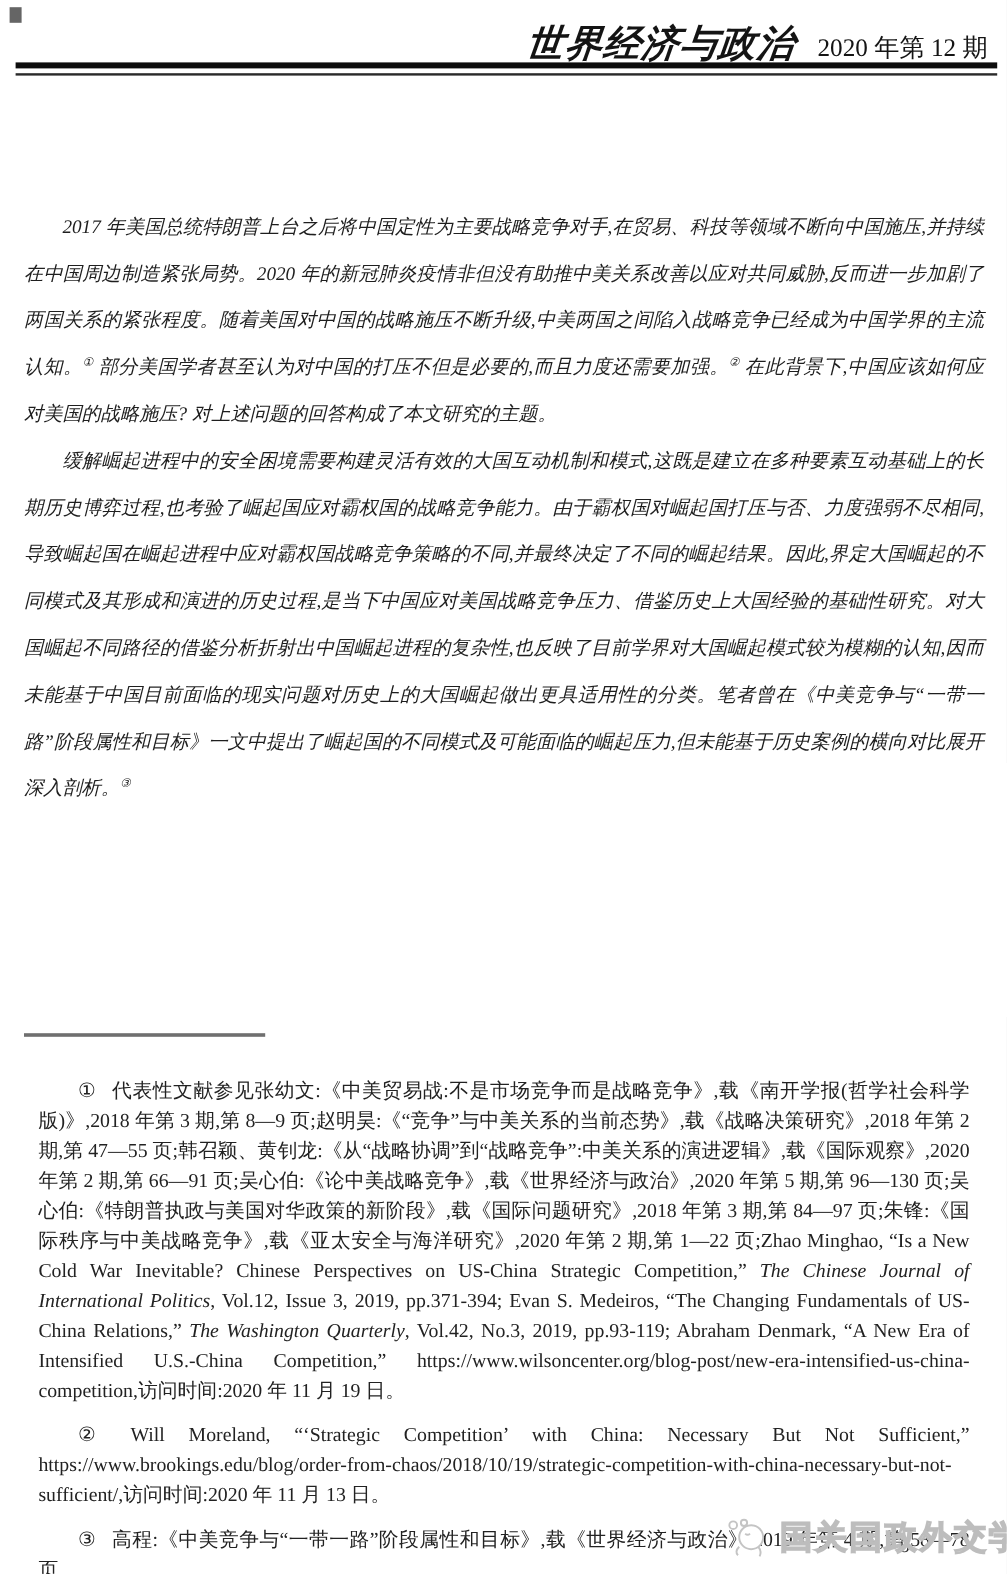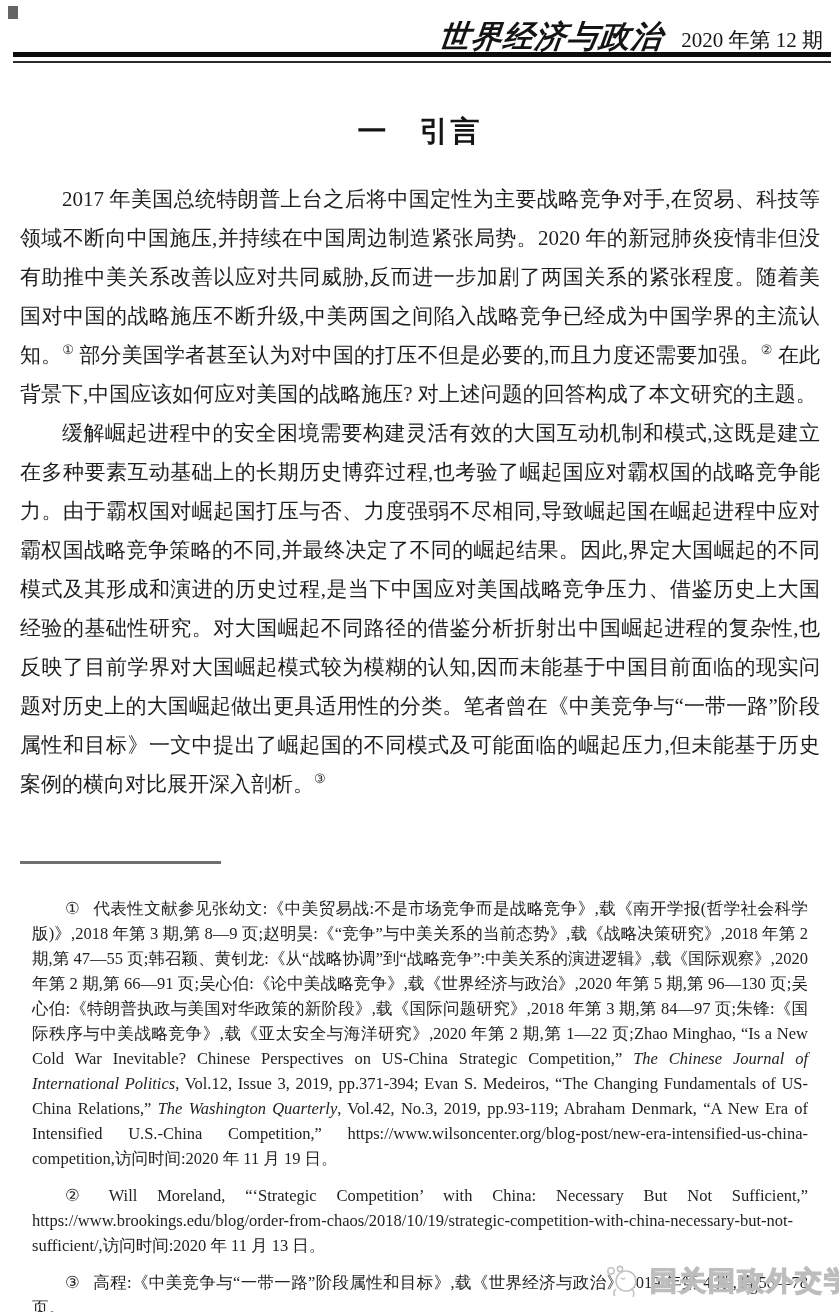--- a/index.html
+++ b/index.html
@@ -40,23 +40,23 @@
   .rule-thin{position:absolute;top:61px;left:13px;width:818px;height:2px;background:#2a2a2a;}
   
   .section-title{
     position:absolute;top:112px;left:0;width:100%;
     margin:0;text-align:center;
     font-size:29px;font-weight:600;letter-spacing:2px;
     color:#141414;
   }
   
   .body-text{
-    position:absolute;top:180px;left:20px;width:800px;
-    font-size:21px;line-height:39px;
-    text-align:justify;text-justify:inter-ideograph;
+    position:absolute;top:170px;left:20px;width:800px;
+    font-size:16px;line-height:39px;
+    text-align:justify;text-justify:inter-ideograph;font-style:italic;
   }
   .para{margin:0;text-indent:2em;}
   .para sup{font-size:0.62em;line-height:0;vertical-align:super;}
   
   .footnote-sep{
     position:absolute;top:861px;left:20px;width:201px;height:3px;background:#6f6f6f;
   }
   .footnotes{
     position:absolute;top:884px;left:20px;width:800px;
     font-size:16.5px;line-height:25px;
@@ -93,21 +93,20 @@
 
   <div class="scan-artifact"></div>
 
   <div class="header-line">
     <span class="journal-name">世界经济与政治</span>
     <span class="journal-issue">2020 年第 12 期</span>
   </div>
   <div class="rule-thick"></div>
   <div class="rule-thin"></div>
 
-  <h1 class="section-title">一　引言</h1>
 
   <main class="body-text" id="paragraphs">
       <p class="para"><span>2017 年美国总统特朗普上台之后将中国定性为主要战略竞争对手,在贸易、科技等领域不断向中国施压,并持续在中国周边制造紧张局势。2020 年的新冠肺炎疫情非但没有助推中美关系改善以应对共同威胁,反而进一步加剧了两国关系的紧张程度。随着美国对中国的战略施压不断升级,中美两国之间陷入战略竞争已经成为中国学界的主流认知。</span><sup>①</sup><span> 部分美国学者甚至认为对中国的打压不但是必要的,而且力度还需要加强。</span><sup>②</sup><span> 在此背景下,中国应该如何应对美国的战略施压? 对上述问题的回答构成了本文研究的主题。</span></p>
       <p class="para"><span>缓解崛起进程中的安全困境需要构建灵活有效的大国互动机制和模式,这既是建立在多种要素互动基础上的长期历史博弈过程,也考验了崛起国应对霸权国的战略竞争能力。由于霸权国对崛起国打压与否、力度强弱不尽相同,导致崛起国在崛起进程中应对霸权国战略竞争策略的不同,并最终决定了不同的崛起结果。因此,界定大国崛起的不同模式及其形成和演进的历史过程,是当下中国应对美国战略竞争压力、借鉴历史上大国经验的基础性研究。对大国崛起不同路径的借鉴分析折射出中国崛起进程的复杂性,也反映了目前学界对大国崛起模式较为模糊的认知,因而未能基于中国目前面临的现实问题对历史上的大国崛起做出更具适用性的分类。笔者曾在《中美竞争与“一带一路”阶段属性和目标》一文中提出了崛起国的不同模式及可能面临的崛起压力,但未能基于历史案例的横向对比展开深入剖析。</span><sup>③</sup></p>
     </main>
 
   <div class="footnote-sep"></div>
 
   <section class="footnotes" id="footnotes">
       <p class="footnote"><span class="fn-marker">①</span><span>代表性文献参见张幼文:《中美贸易战:不是市场竞争而是战略竞争》,载《南开学报(哲学社会科学版)》,2018 年第 3 期,第 8—9 页;赵明昊:《“竞争”与中美关系的当前态势》,载《战略决策研究》,2018 年第 2 期,第 47—55 页;韩召颖、黄钊龙:《从“战略协调”到“战略竞争”:中美关系的演进逻辑》,载《国际观察》,2020 年第 2 期,第 66—91 页;吴心伯:《论中美战略竞争》,载《世界经济与政治》,2020 年第 5 期,第 96—130 页;吴心伯:《特朗普执政与美国对华政策的新阶段》,载《国际问题研究》,2018 年第 3 期,第 84—97 页;朱锋:《国际秩序与中美战略竞争》,载《亚太安全与海洋研究》,2020 年第 2 期,第 1—22 页;Zhao Minghao, “Is a New Cold War Inevitable? Chinese Perspectives on US-China Strategic Competition,” </span><span class="it">The Chinese Journal of International Politics</span><span>, Vol.12, Issue 3, 2019, pp.371-394; Evan S. Medeiros, “The Changing Fundamentals of US-China Relations,” </span><span class="it">The Washington Quarterly</span><span>, Vol.42, No.3, 2019, pp.93-119; Abraham Denmark, “A New Era of Intensified U.S.-China Competition,” https://www.wilsoncenter.org/blog-post/new-era-intensified-us-china-competition,访问时间:2020 年 11 月 19 日。</span></p>

